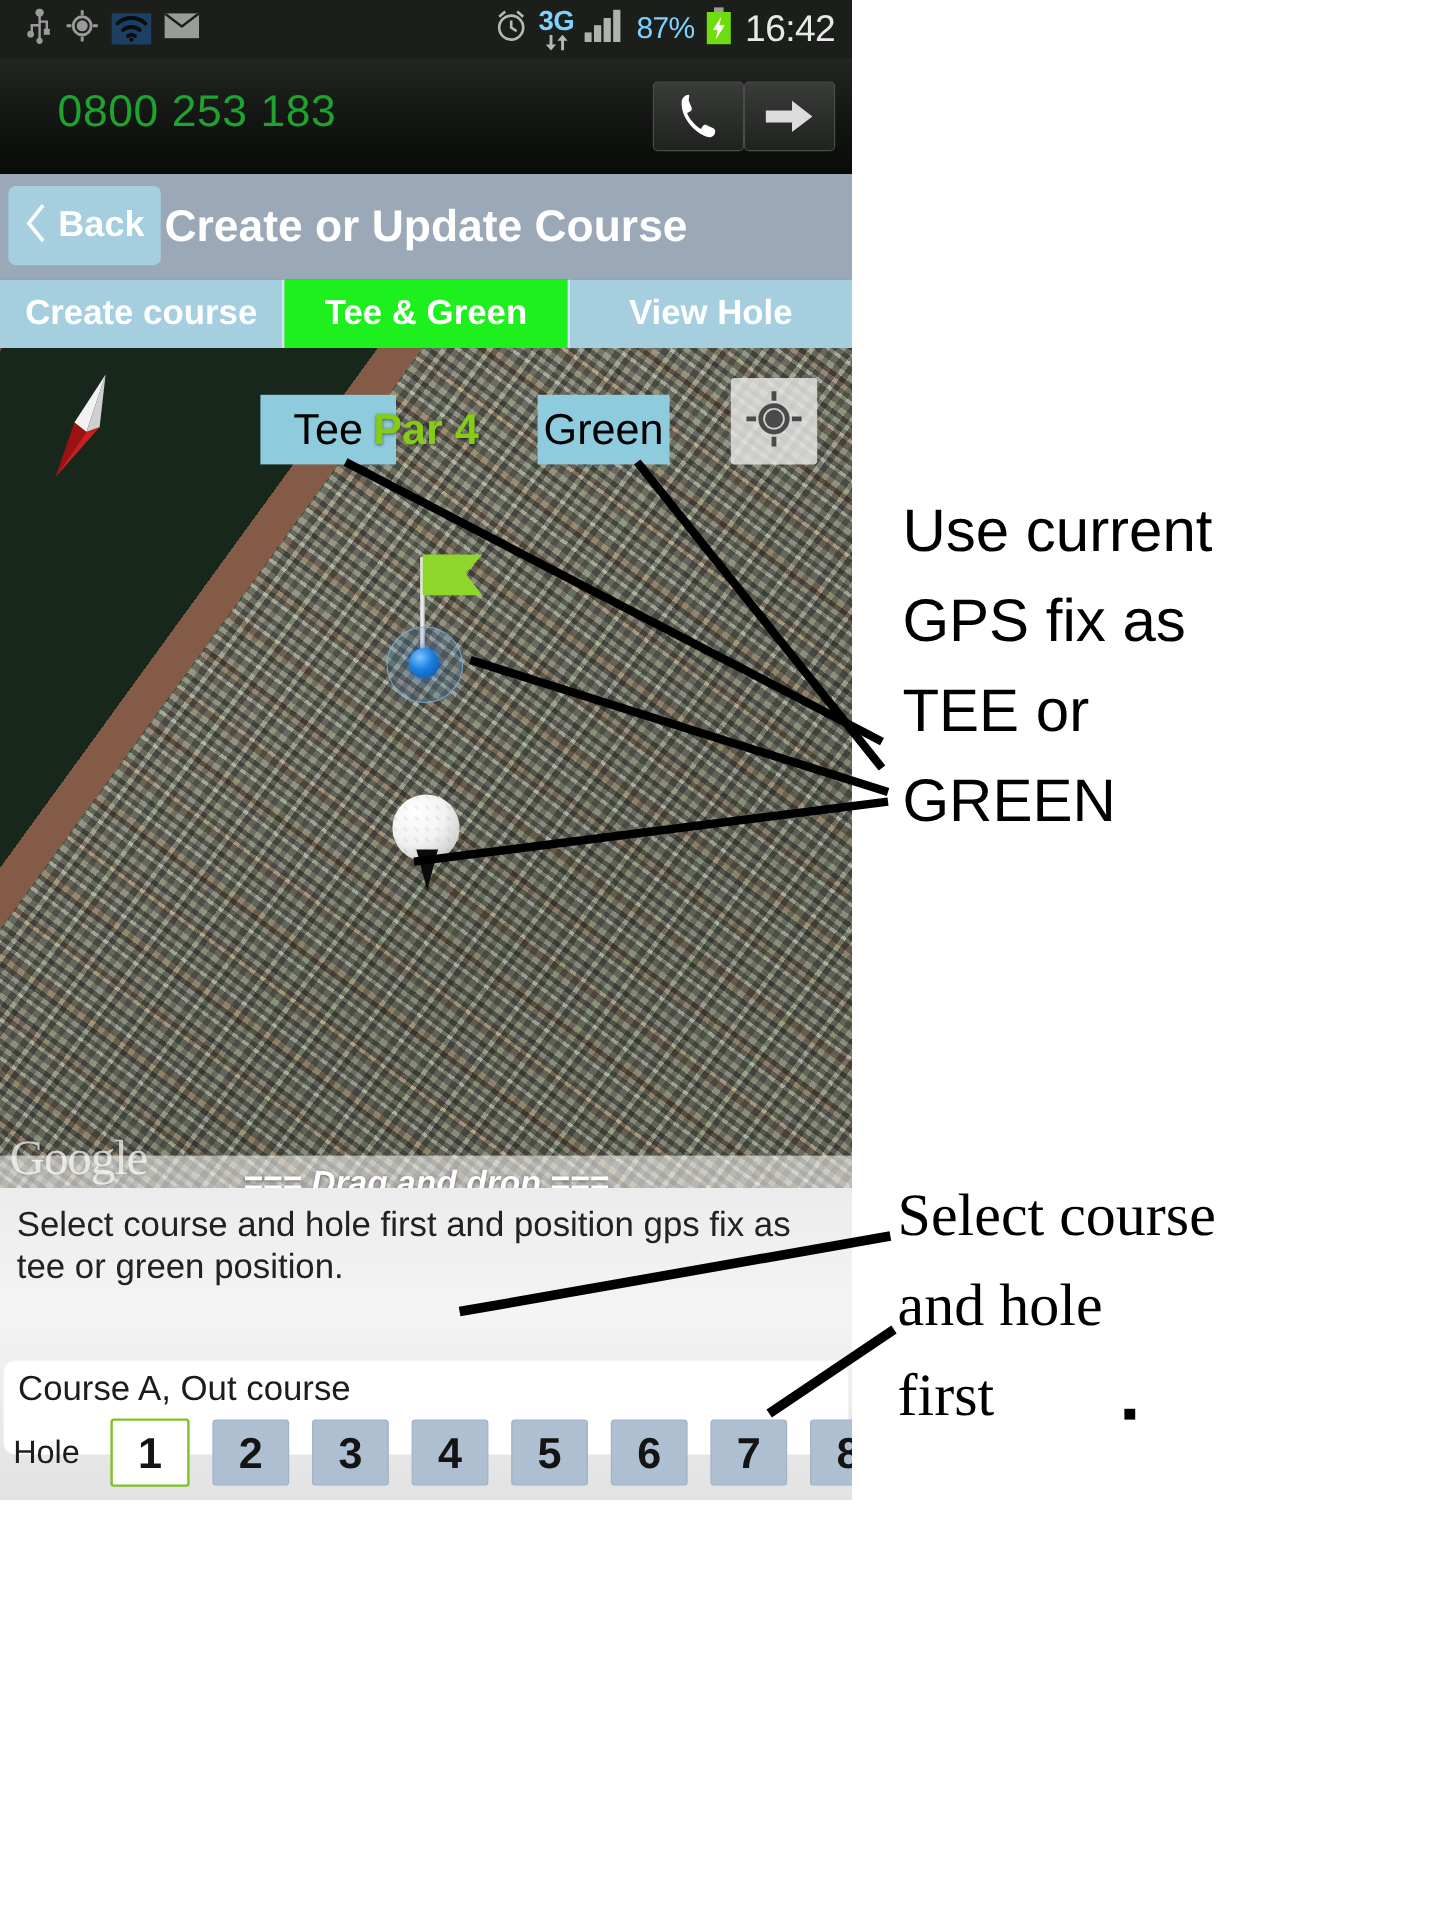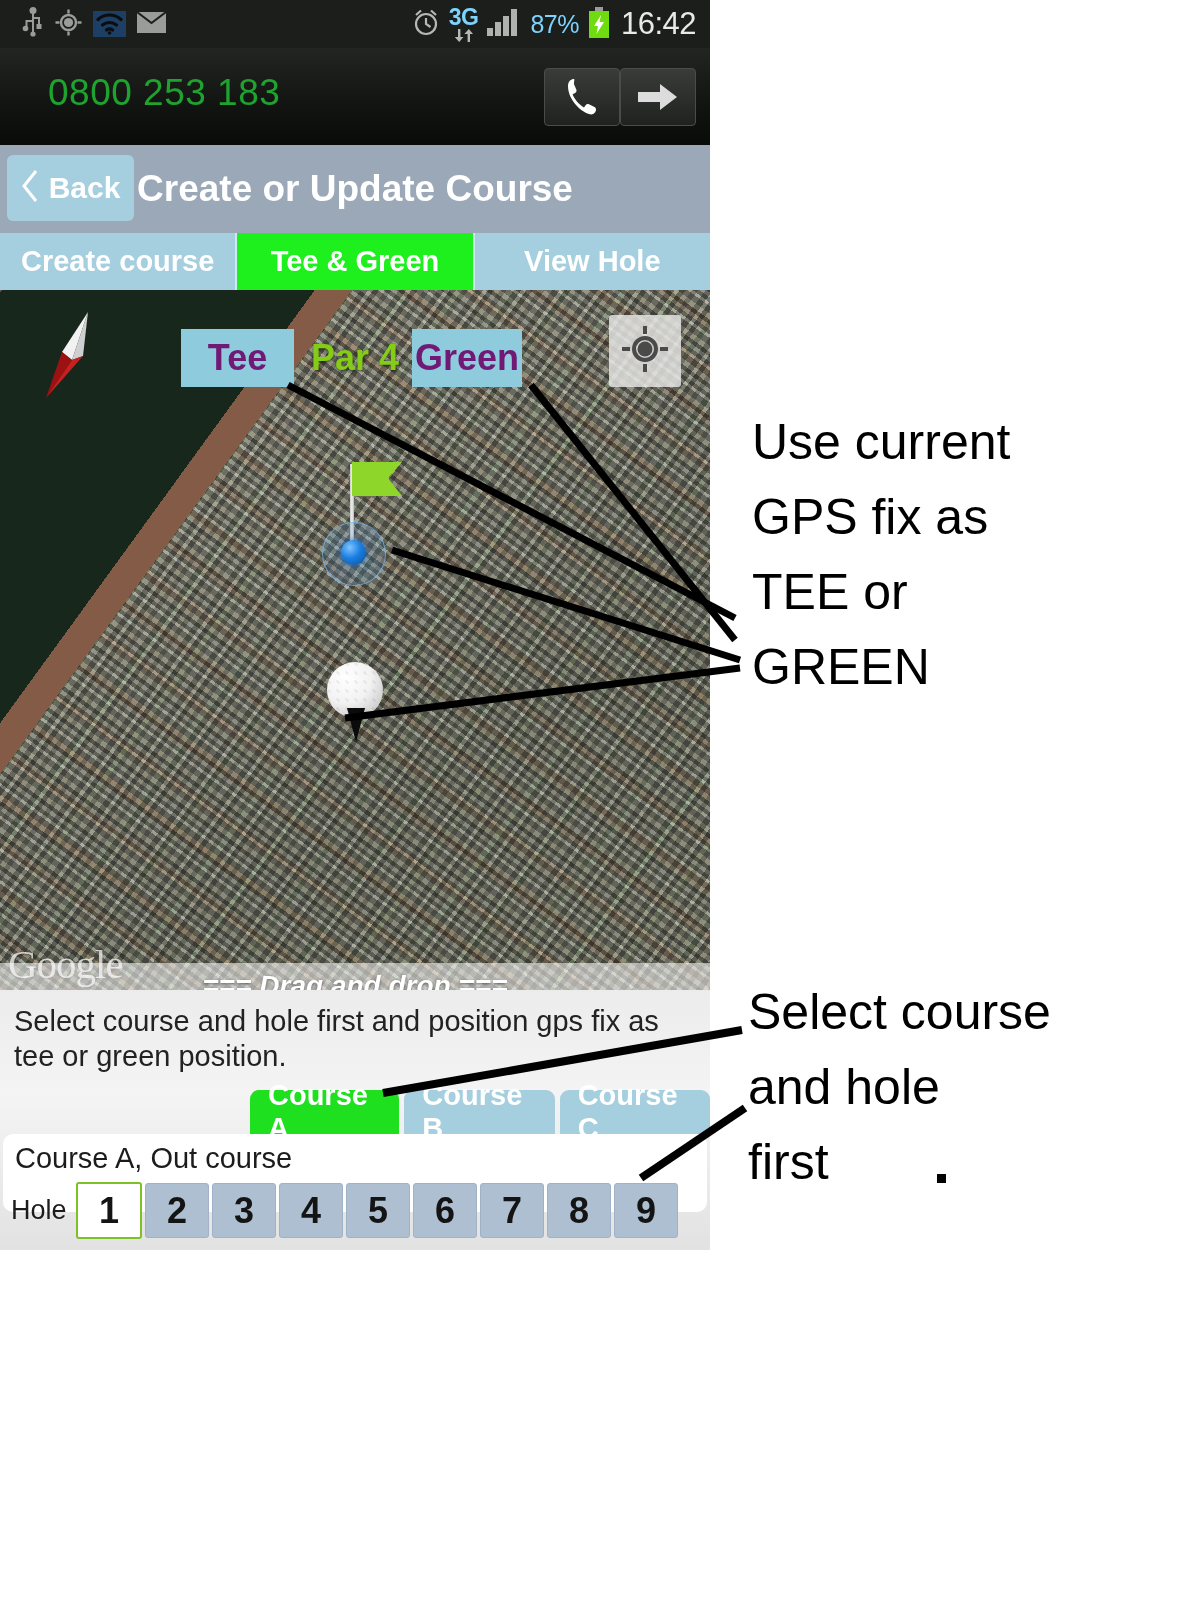--- a/index.html
+++ b/index.html
@@ -78,21 +78,21 @@
           rgba(120,160,120,.18) 0 7px, rgba(0,0,0,0) 7px 44px),
         linear-gradient(150deg,#6c6f62 0%,#77786c 35%,#6a6d61 60%,#737566 100%);
        background-blend-mode:normal,normal,normal,overlay,overlay,overlay,overlay,normal;
        filter:saturate(.85) contrast(1.02);}
 
   
   #compass{position:absolute;left:32px;top:18px;width:72px;height:94px;}
 
   
   .mapchip{position:absolute;background:#8ecbdd;display:flex;align-items:center;justify-content:center;
-           color:#701a75;font-size:36px;font-weight:bold;}
+           color:#000000;font-size:36px;font-weight:normal;margin-left:36px;}
   #chip-tee{left:181px;top:39px;width:113px;height:58px;}
   #chip-green{left:412px;top:39px;width:110px;height:58px;}
   #par-label{position:absolute;left:300px;top:39px;width:110px;height:58px;display:flex;
              align-items:center;justify-content:center;color:#84cc16;font-size:36px;font-weight:bold;
              text-shadow:0 1px 3px rgba(0,0,0,.55);}
   #gpsbtn{position:absolute;left:609px;top:25px;width:72px;height:72px;background:rgba(232,232,230,.82);
           border-radius:3px;display:flex;align-items:center;justify-content:center;}
 
   
   #flagpole{position:absolute;left:350px;top:174px;width:4px;height:95px;
@@ -128,30 +128,30 @@
 
   #coursetabs{position:absolute;left:250px;top:1090px;display:flex;gap:5px;}
   .ctab{height:44px;padding:0 18px;display:flex;align-items:center;justify-content:center;
         color:#ffffff;font-size:29px;font-weight:bold;background:#a5cfde;
         border-radius:9px 9px 0 0;}
   .ctab.sel{background:#1ee01e;}
 
   #holecard{position:absolute;left:3px;top:1134px;width:704px;height:78px;background:#ffffff;
             border-radius:10px;}
   #coursecaption{position:absolute;left:12px;top:8px;color:#1c1c1c;font-size:29px;}
-  #holerow{position:absolute;left:8px;top:48px;display:flex;align-items:center;gap:3px;}
+  #holerow{position:absolute;left:8px;top:48px;display:flex;align-items:center;gap:19px;}
   #hole-word{color:#1c1c1c;font-size:27px;width:62px;}
   .holebtn{width:62px;height:53px;background:#aebfd1;border:1px solid #9fb2c6;border-radius:3px;
            display:flex;align-items:center;justify-content:center;color:#141414;font-size:36px;font-weight:bold;}
   .holebtn.sel{background:#ffffff;border:2px solid #7dc225;}
 
   
   .anno{position:absolute;color:#000000;font-size:50px;line-height:75px;font-weight:400;white-space:pre;}
   #anno1{left:752px;top:405px;}
-  #anno2{left:748px;top:975px;}
+  #anno2{left:748px;top:975px;font-family:Liberation Serif, serif;}
   #anno-dot{position:absolute;left:937px;top:1174px;width:9px;height:9px;background:#000;}
   #leaders{position:absolute;left:0;top:0;width:1200px;height:1600px;pointer-events:none;}
 </style>
 </head>
 <body>
 
 <div id="phone">
 
   <div id="statusbar">
     <div class="sb-left">
@@ -320,25 +320,20 @@
     <div id="gwatermark">Google</div>
     <div id="dragbar">
       <span id="dragbar-label">=== Drag and drop ===</span>
     </div>
   </div>
 
   <div id="bottom">
     <div id="hint">Select course and hole first and position gps fix as tee or green position.</div>
   </div>
 
-  <div id="coursetabs">
-    <div class="ctab sel">Course A</div>
-    <div class="ctab">Course B</div>
-    <div class="ctab">Course C</div>
-  </div>
 
   <div id="holecard">
     <div id="coursecaption">Course A, Out course</div>
     <div id="holerow">
       <span id="hole-word">Hole</span>
       <div class="holebtn sel">1</div>
       <div class="holebtn">2</div>
       <div class="holebtn">3</div>
       <div class="holebtn">4</div>
       <div class="holebtn">5</div>

